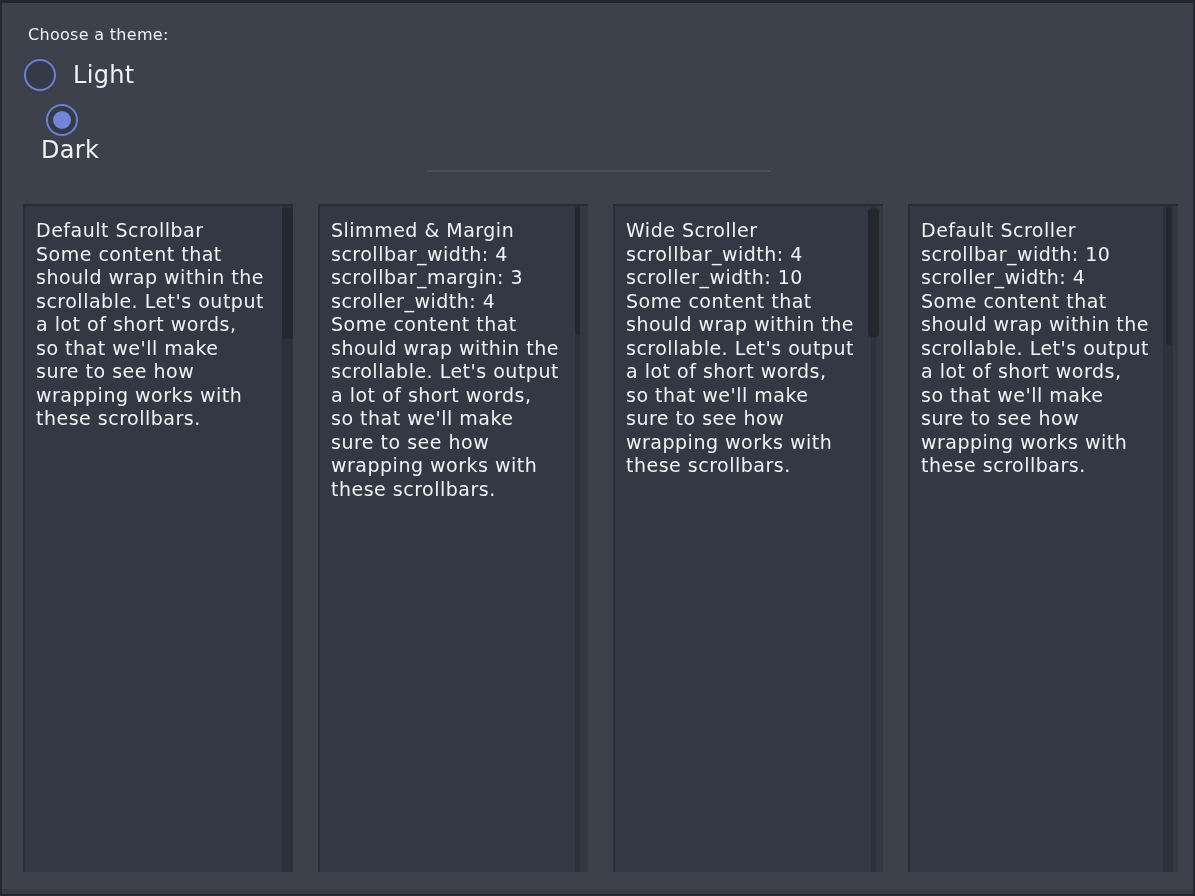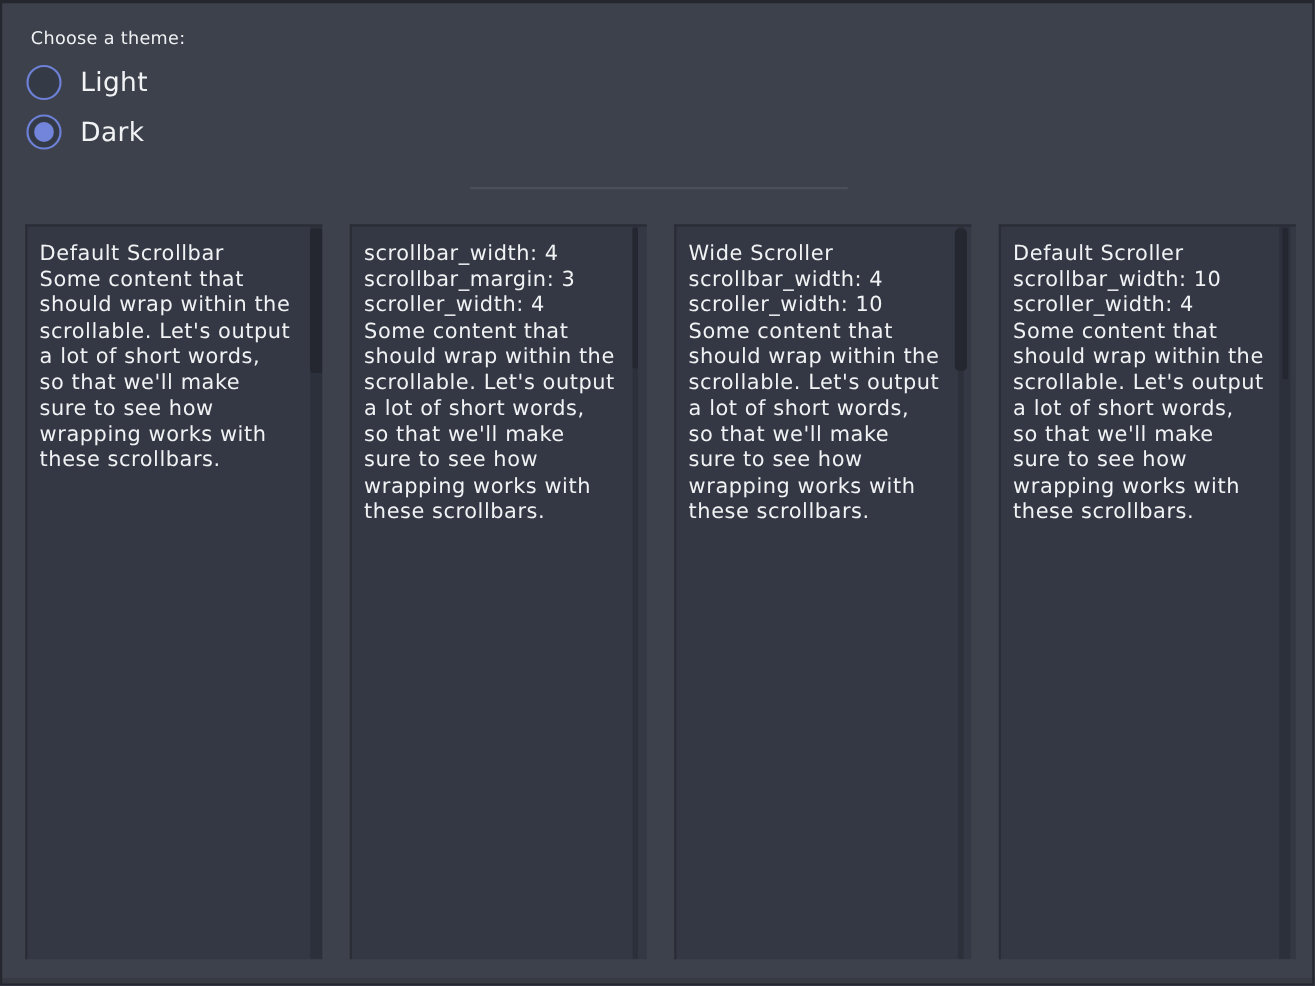--- a/index.html
+++ b/index.html
@@ -48,21 +48,21 @@
   }
   .radio-row {
     position: absolute;
     left: 24px;
     height: 32px;
     display: flex;
     align-items: center;
     cursor: pointer;
   }
   .radio-row.row-0 { top: 59px; }
-  .radio-row.row-1 { top: 104px; }
+  .radio-row.row-1 { top: 104px; flex-direction: column; }
   .radio-circle {
     width: 32px;
     height: 32px;
     box-sizing: border-box;
     border: 2px solid var(--accent);
     border-radius: 50%;
     background: var(--radio-bg);
     display: flex;
     align-items: center;
     justify-content: center;
@@ -179,20 +179,21 @@
       <div class="panel-title">Default Scrollbar</div>
       <div class="panel-paragraph">Some content that should wrap within the scrollable. Let's output a lot of short words, so that we'll make sure to see how wrapping works with these scrollbars.</div>
     </div>
     <div class="vtrack">
       <div class="vthumb"></div>
     </div>
   </div>
 
   <div class="panel sb-slim">
     <div class="panel-inner">
+      <div class="panel-title">Slimmed &amp; Margin</div>
       <div class="panel-prop">scrollbar_width: 4</div>
       <div class="panel-prop">scrollbar_margin: 3</div>
       <div class="panel-prop">scroller_width: 4</div>
       <div class="panel-paragraph">Some content that should wrap within the scrollable. Let's output a lot of short words, so that we'll make sure to see how wrapping works with these scrollbars.</div>
     </div>
     <div class="vtrack">
       <div class="vthumb"></div>
     </div>
   </div>
 

